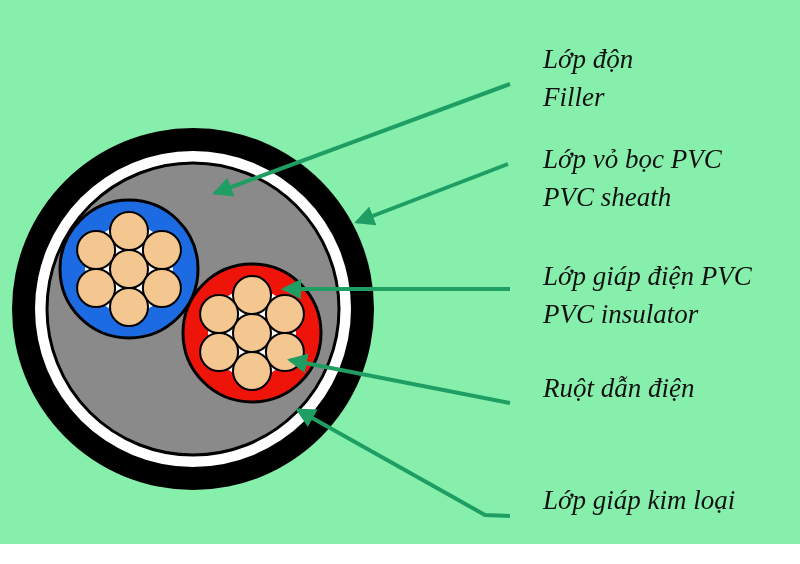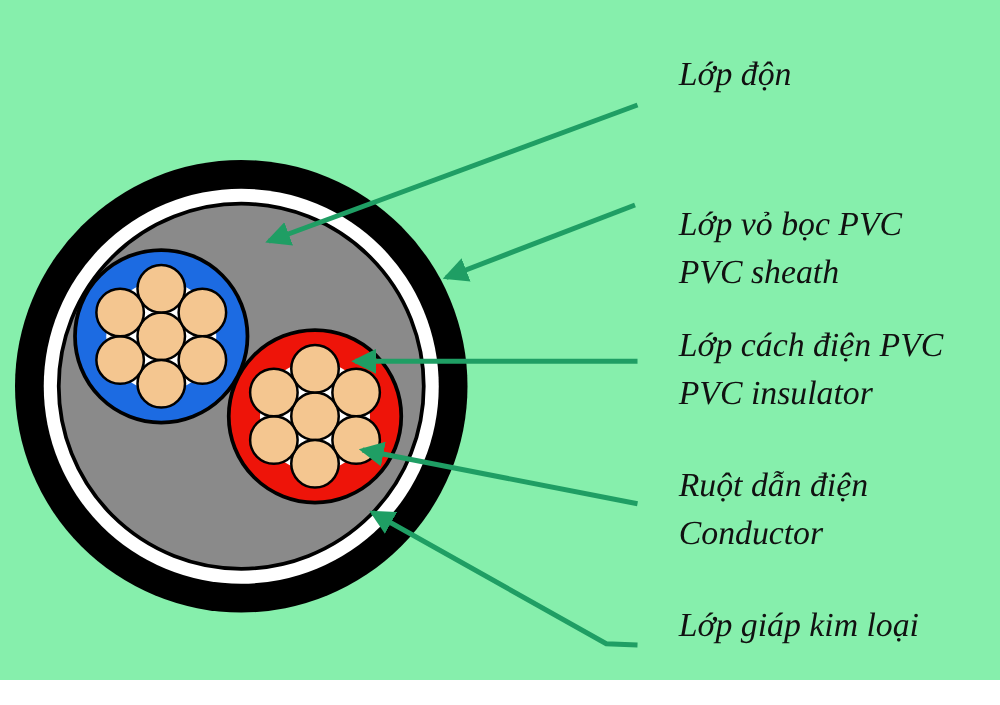--- a/index.html
+++ b/index.html
@@ -24,21 +24,21 @@
     position: absolute;
     left: 543px;
     font-style: italic;
     font-size: 27px;
     line-height: 38px;
     color: #111111;
     white-space: nowrap;
   }
   .label div { display: block; }
   #label-filler        { top: 40px; }
-  #label-sheath        { top: 160px; }
+  #label-sheath        { top: 140px; }
   #label-insulator     { top: 257px; }
   #label-conductor     { top: 369px; font-family: Liberation Serif, serif; }
   #label-screen        { top: 481px; font-style: italic; }
 </style>
 </head>
 <body>
 
 <div id="canvas">
 
   <svg id="figure-svg" width="800" height="564" viewBox="0 0 800 564">
@@ -84,34 +84,34 @@
       <line x1="510" y1="84" x2="215" y2="193" marker-end="url(#arrowhead)"></line>
       <line x1="508" y1="164" x2="357" y2="222" marker-end="url(#arrowhead)"></line>
       <line x1="510" y1="289" x2="284" y2="289" marker-end="url(#arrowhead)"></line>
       <line x1="510" y1="403" x2="290" y2="360" marker-end="url(#arrowhead)"></line>
       <polyline points="510,516 485,515 298,410" marker-end="url(#arrowhead)"></polyline>
     </g>
   </svg>
 
   <div class="label" id="label-filler">
     <div>Lớp độn</div>
+    <div>Filler</div>
   </div>
 
   <div class="label" id="label-sheath">
     <div>Lớp vỏ bọc PVC</div>
     <div>PVC sheath</div>
   </div>
 
   <div class="label" id="label-insulator">
-    <div>Lớp cách điện PVC</div>
+    <div>Lớp giáp điện PVC</div>
     <div>PVC insulator</div>
   </div>
 
   <div class="label" id="label-conductor">
     <div>Ruột dẫn điện</div>
-    <div>Conductor</div>
   </div>
 
   <div class="label" id="label-screen">
     <div>Lớp giáp kim loại</div>
   </div>
 
 </div>
 
 </body></html>

